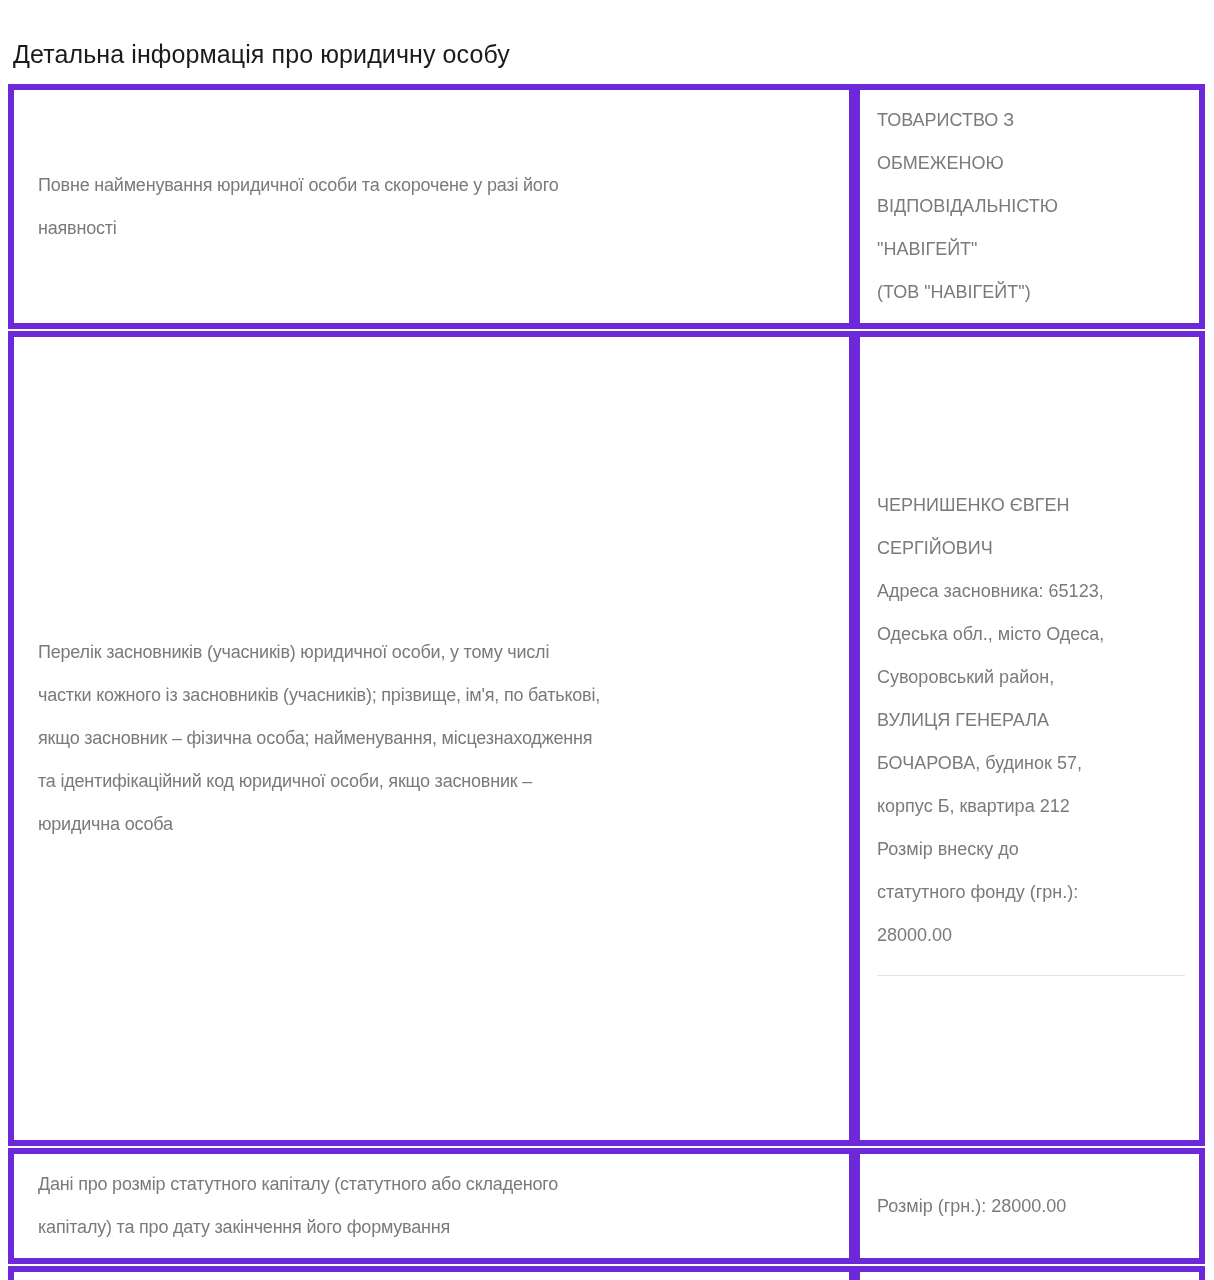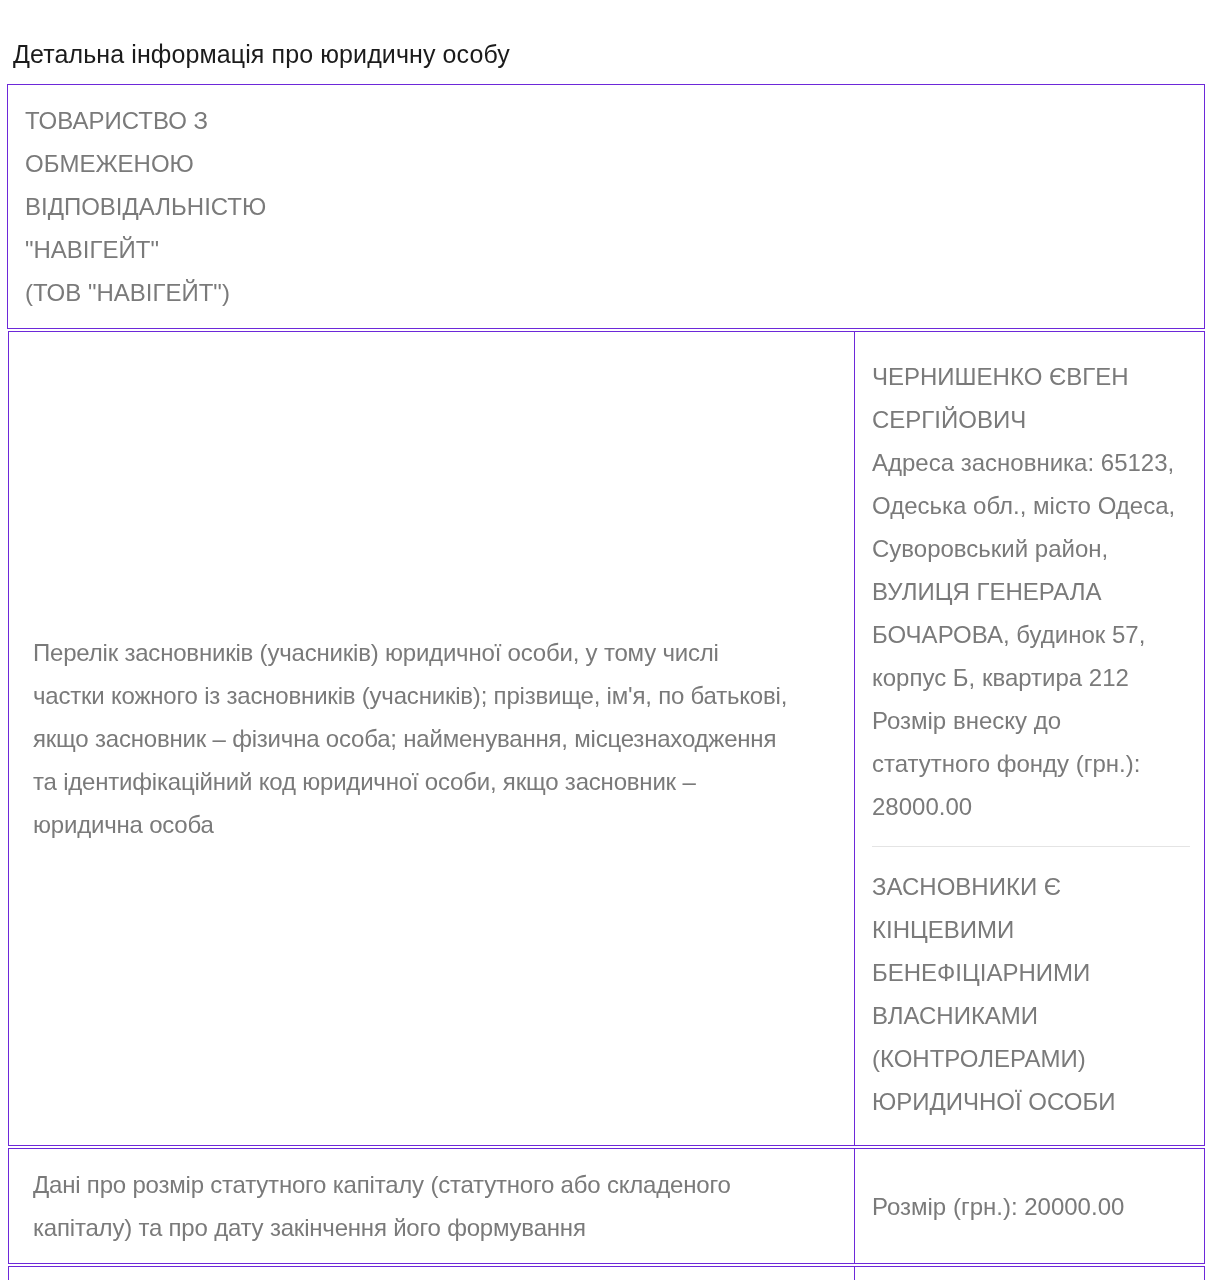--- a/index.html
+++ b/index.html
@@ -24,23 +24,23 @@
     color: #1b1b1b;
     margin: 0 0 14px 5px;
     letter-spacing: 0.1px;
   }
   .tbl { width: 1197px; }
   .row { display: flex; align-items: stretch; }
   .row + .row { margin-top: 2px; }
   .row-partial { margin-top: 6px; }
   .cell {
     background: #ffffff;
-    border: 1px solid #6d28d9;
+    border: 6px solid #6d28d9;
     color: #7a7a7a;
-    font-size: 24px;
+    font-size: 18px;
     line-height: 43px;
     display: flex;
     flex-direction: column;
     justify-content: center;
     white-space: pre-line;
   }
   .cell-label {
     width: 847px;
     flex: 0 0 847px;
     padding: 10px 14px 10px 24px;
@@ -66,20 +66,22 @@
 </head>
 <body>
 
 <div class="page">
 
   <h1 class="page-title">Детальна інформація про юридичну особу</h1>
 
   <div class="tbl">
 
     <div class="row row-1">
+      <div class="cell cell-label">Повне найменування юридичної особи та скорочене у разі його
+наявності</div>
       <div class="cell cell-value">ТОВАРИСТВО З
 ОБМЕЖЕНОЮ
 ВІДПОВІДАЛЬНІСТЮ
 "НАВІГЕЙТ"
 (ТОВ "НАВІГЕЙТ")</div>
     </div>
 
     <div class="row row-2">
       <div class="cell cell-label">Перелік засновників (учасників) юридичної особи, у тому числі
 частки кожного із засновників (учасників); прізвище, ім'я, по батькові,
@@ -92,33 +94,27 @@
 Адреса засновника: 65123,
 Одеська обл., місто Одеса,
 Суворовський район,
 ВУЛИЦЯ ГЕНЕРАЛА
 БОЧАРОВА, будинок 57,
 корпус Б, квартира 212
 Розмір внеску до
 статутного фонду (грн.):
 28000.00</div>
         <hr class="value-divider">
-        <div>ЗАСНОВНИКИ Є
-КІНЦЕВИМИ
-БЕНЕФІЦІАРНИМИ
-ВЛАСНИКАМИ
-(КОНТРОЛЕРАМИ)
-ЮРИДИЧНОЇ ОСОБИ</div>
       </div>
     </div>
 
     <div class="row row-3">
       <div class="cell cell-label">Дані про розмір статутного капіталу (статутного або складеного
 капіталу) та про дату закінчення його формування</div>
-      <div class="cell cell-value">Розмір (грн.): 20000.00</div>
+      <div class="cell cell-value">Розмір (грн.): 28000.00</div>
     </div>
 
     <div class="row row-partial">
       <div class="cell cell-label"></div>
       <div class="cell cell-value"></div>
     </div>
 
   </div>
 </div>
 

